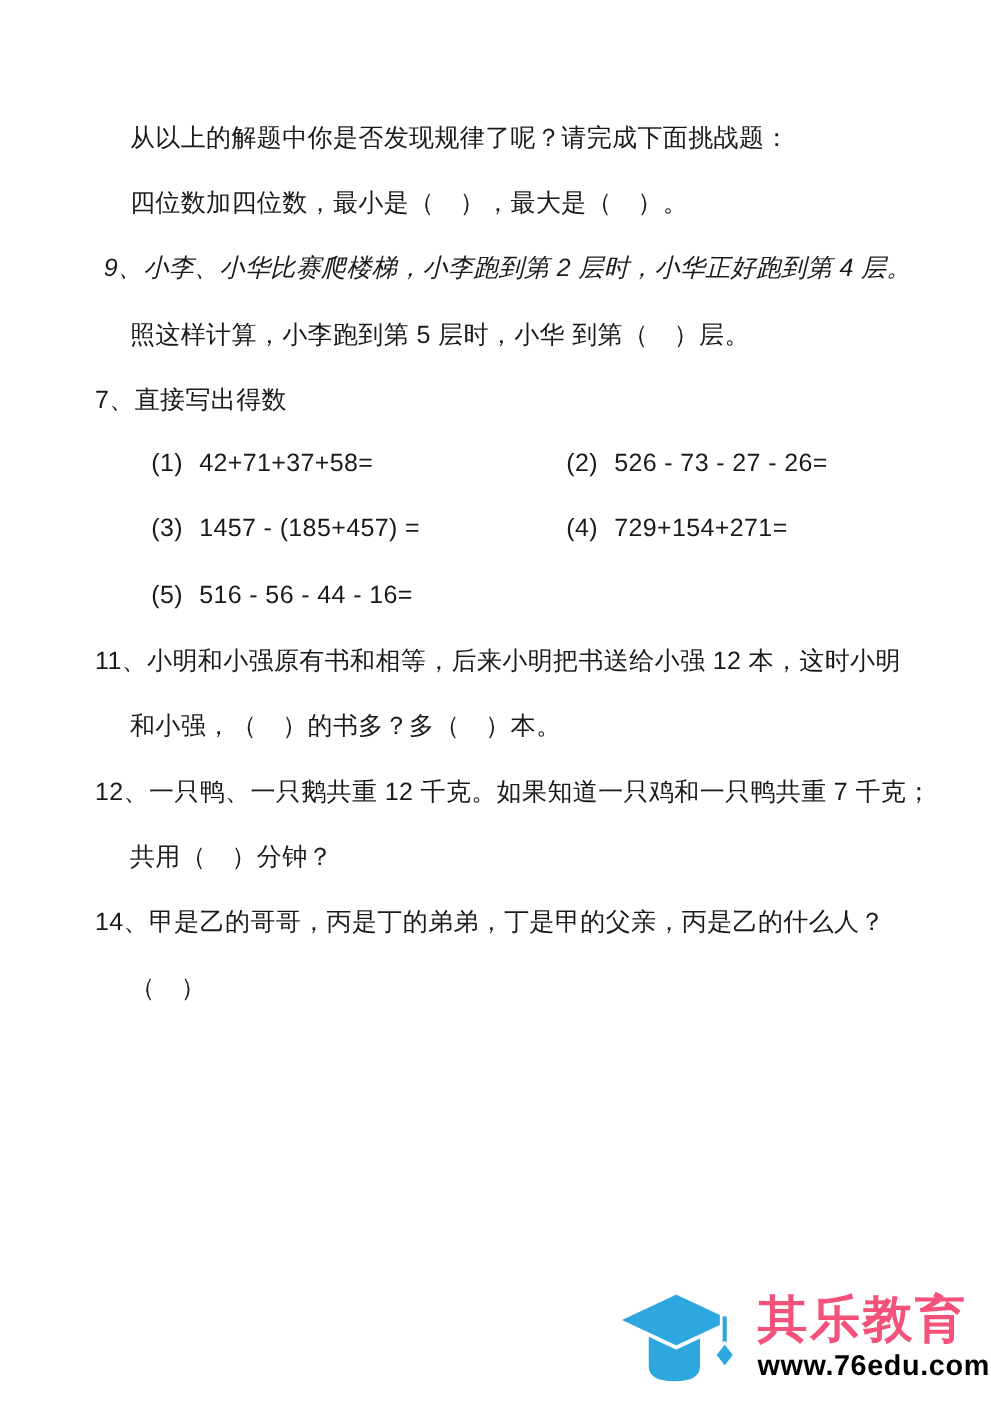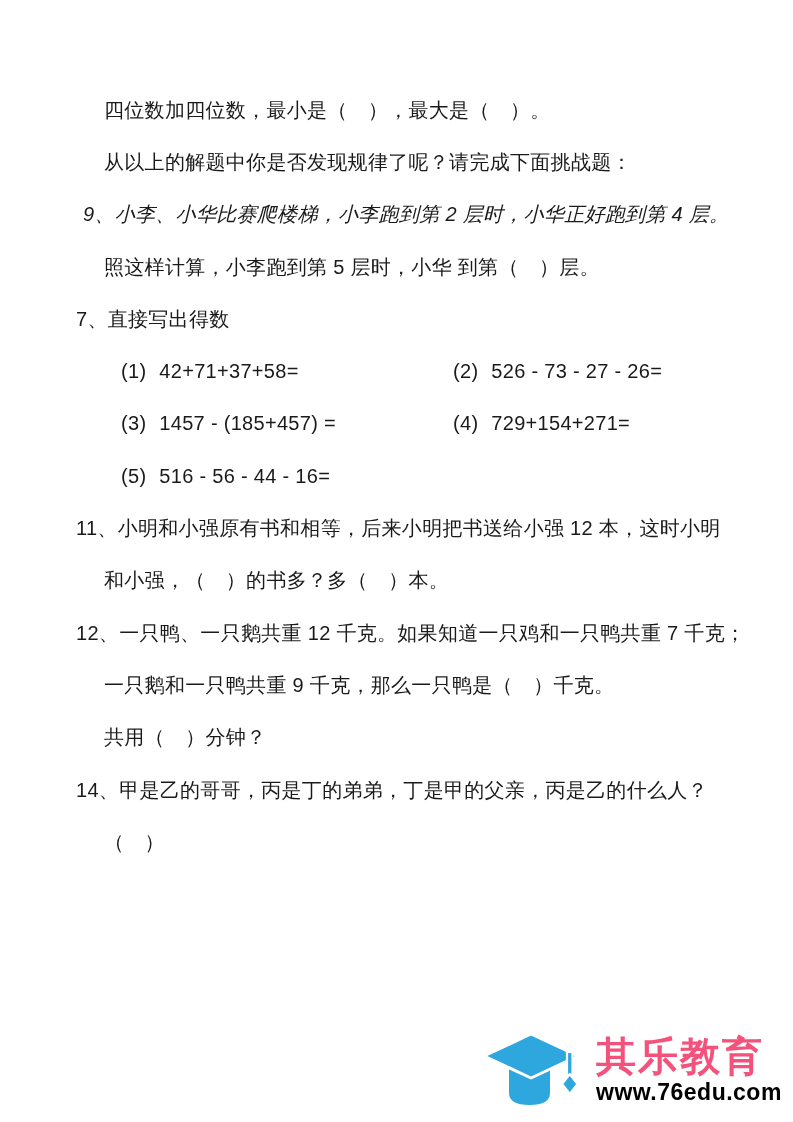--- a/index.html
+++ b/index.html
@@ -24,21 +24,21 @@
   .ind  { padding-left:104px; }  
   .n1   { padding-left:83px;font-style:italic; }   
   .n2   { padding-left:76px; }   
   .eq   { padding-left:121px; }  
   .eqcol1 { display:inline-flex; width:332px; }
   .eqcol2 { display:inline-flex; }
   .eq-label { margin-right:13px; }
 
   .footer {
     position:absolute;
-    left:482px; top:1030px;
+    left:492px; top:1030px;
     display:flex;
     align-items:flex-start;
   }
   .cap-wrap { width:100px; height:84px; flex:0 0 auto; }
   .brand-col { margin-left:14px; padding-top:6px; }
   .brand-name {
     color:#F4517B;
     font-size:40px;
     font-weight:bold;
     line-height:40px;
@@ -54,22 +54,22 @@
     margin-top:4px;
     white-space:pre;
   }
 </style>
 </head>
 <body>
 
 <div class="page">
   <div class="doc">
 
+    <div class="line ind">从以上的解题中你是否发现规律了呢？请完成下面挑战题：</div>
     <div class="line ind">四位数加四位数，最小是（　），最大是（　）。</div>
-    <div class="line ind">从以上的解题中你是否发现规律了呢？请完成下面挑战题：</div>
 
     <div class="line n1">9、小李、小华比赛爬楼梯，小李跑到第 2 层时，小华正好跑到第 4 层。</div>
     <div class="line ind">照这样计算，小李跑到第 5 层时，小华 到第（　）层。</div>
 
     <div class="line n2">7、直接写出得数</div>
 
     <div class="line eq">
       <span class="eqcol1">
         <span class="eq-label">(1)</span>
         <span class="eq-expr">42+71+37+58=</span>
@@ -95,21 +95,20 @@
       <span class="eqcol1">
         <span class="eq-label">(5)</span>
         <span class="eq-expr">516 - 56 - 44 - 16=</span>
       </span>
     </div>
 
     <div class="line n2">11、小明和小强原有书和相等，后来小明把书送给小强 12 本，这时小明</div>
     <div class="line ind">和小强，（　）的书多？多（　）本。</div>
 
     <div class="line n2">12、一只鸭、一只鹅共重 12 千克。如果知道一只鸡和一只鸭共重 7 千克；</div>
-    <div class="line ind">一只鹅和一只鸭共重 9 千克，那么一只鸭是（　）千克。</div>
 
     <div class="line ind">共用（　）分钟？</div>
 
     <div class="line n2">14、甲是乙的哥哥，丙是丁的弟弟，丁是甲的父亲，丙是乙的什么人？</div>
     <div class="line ind">（　）</div>
 
   </div>
 
   <div class="footer">
     <div class="cap-wrap">

